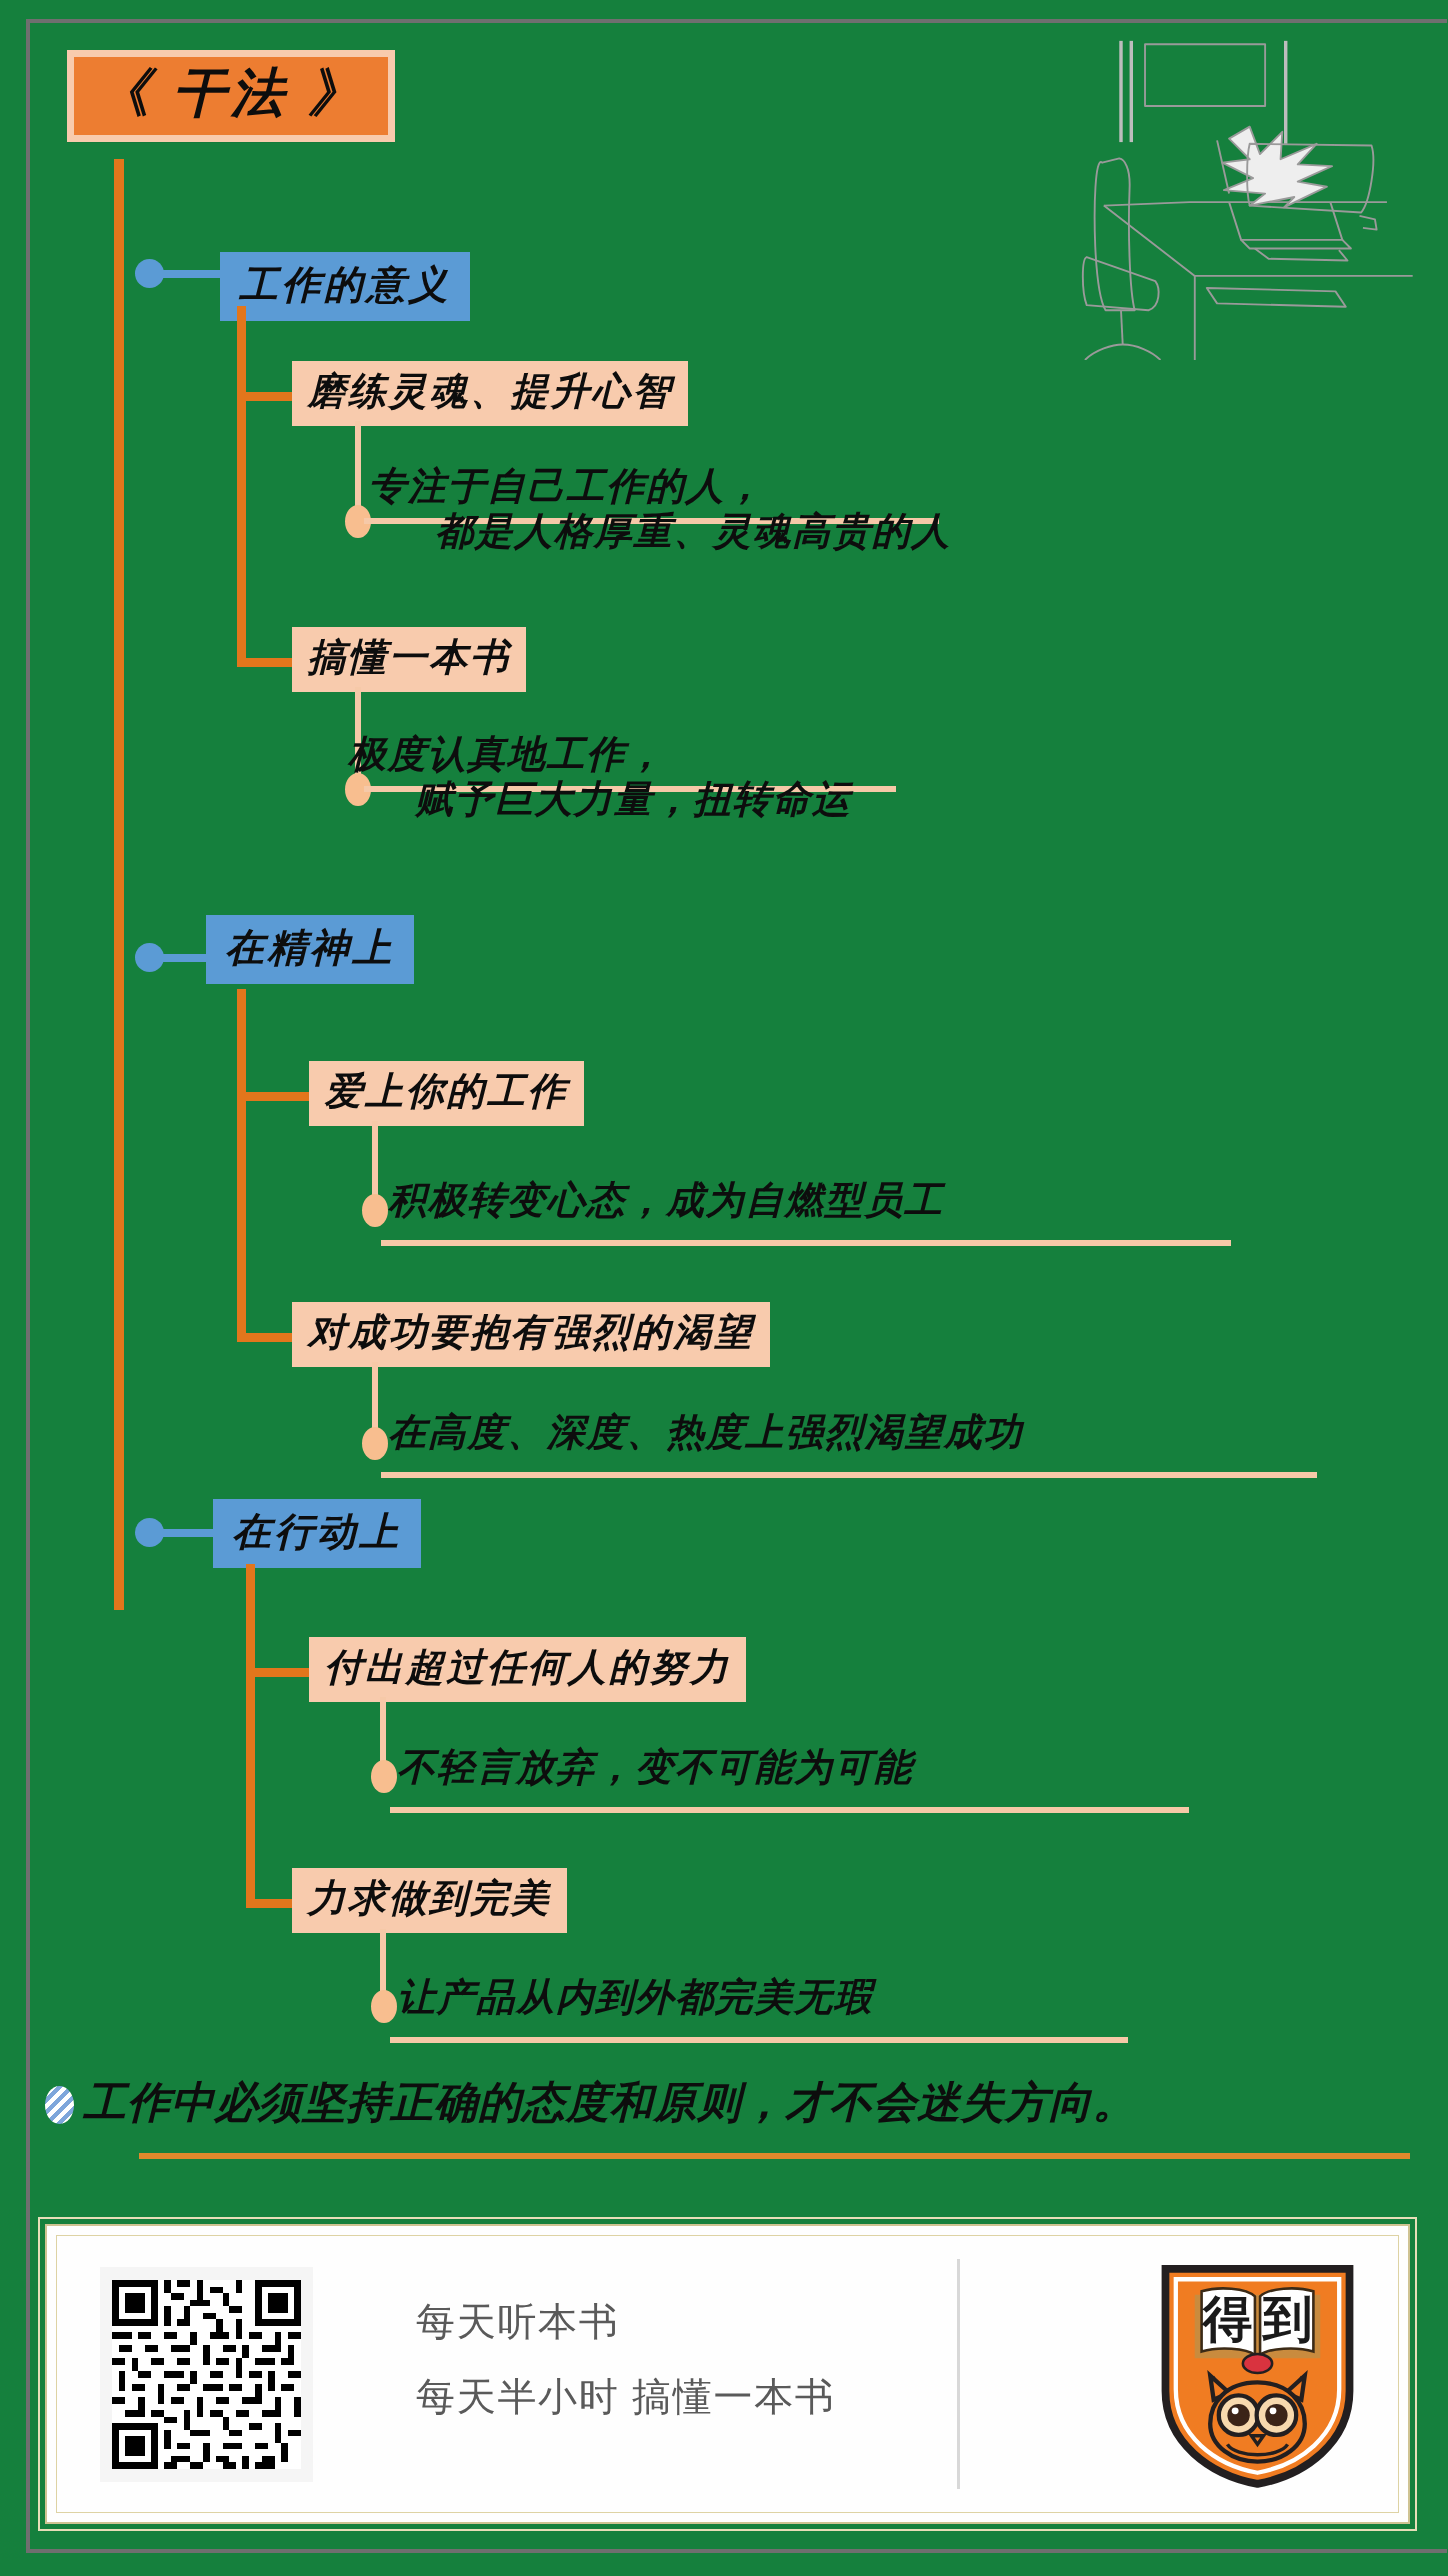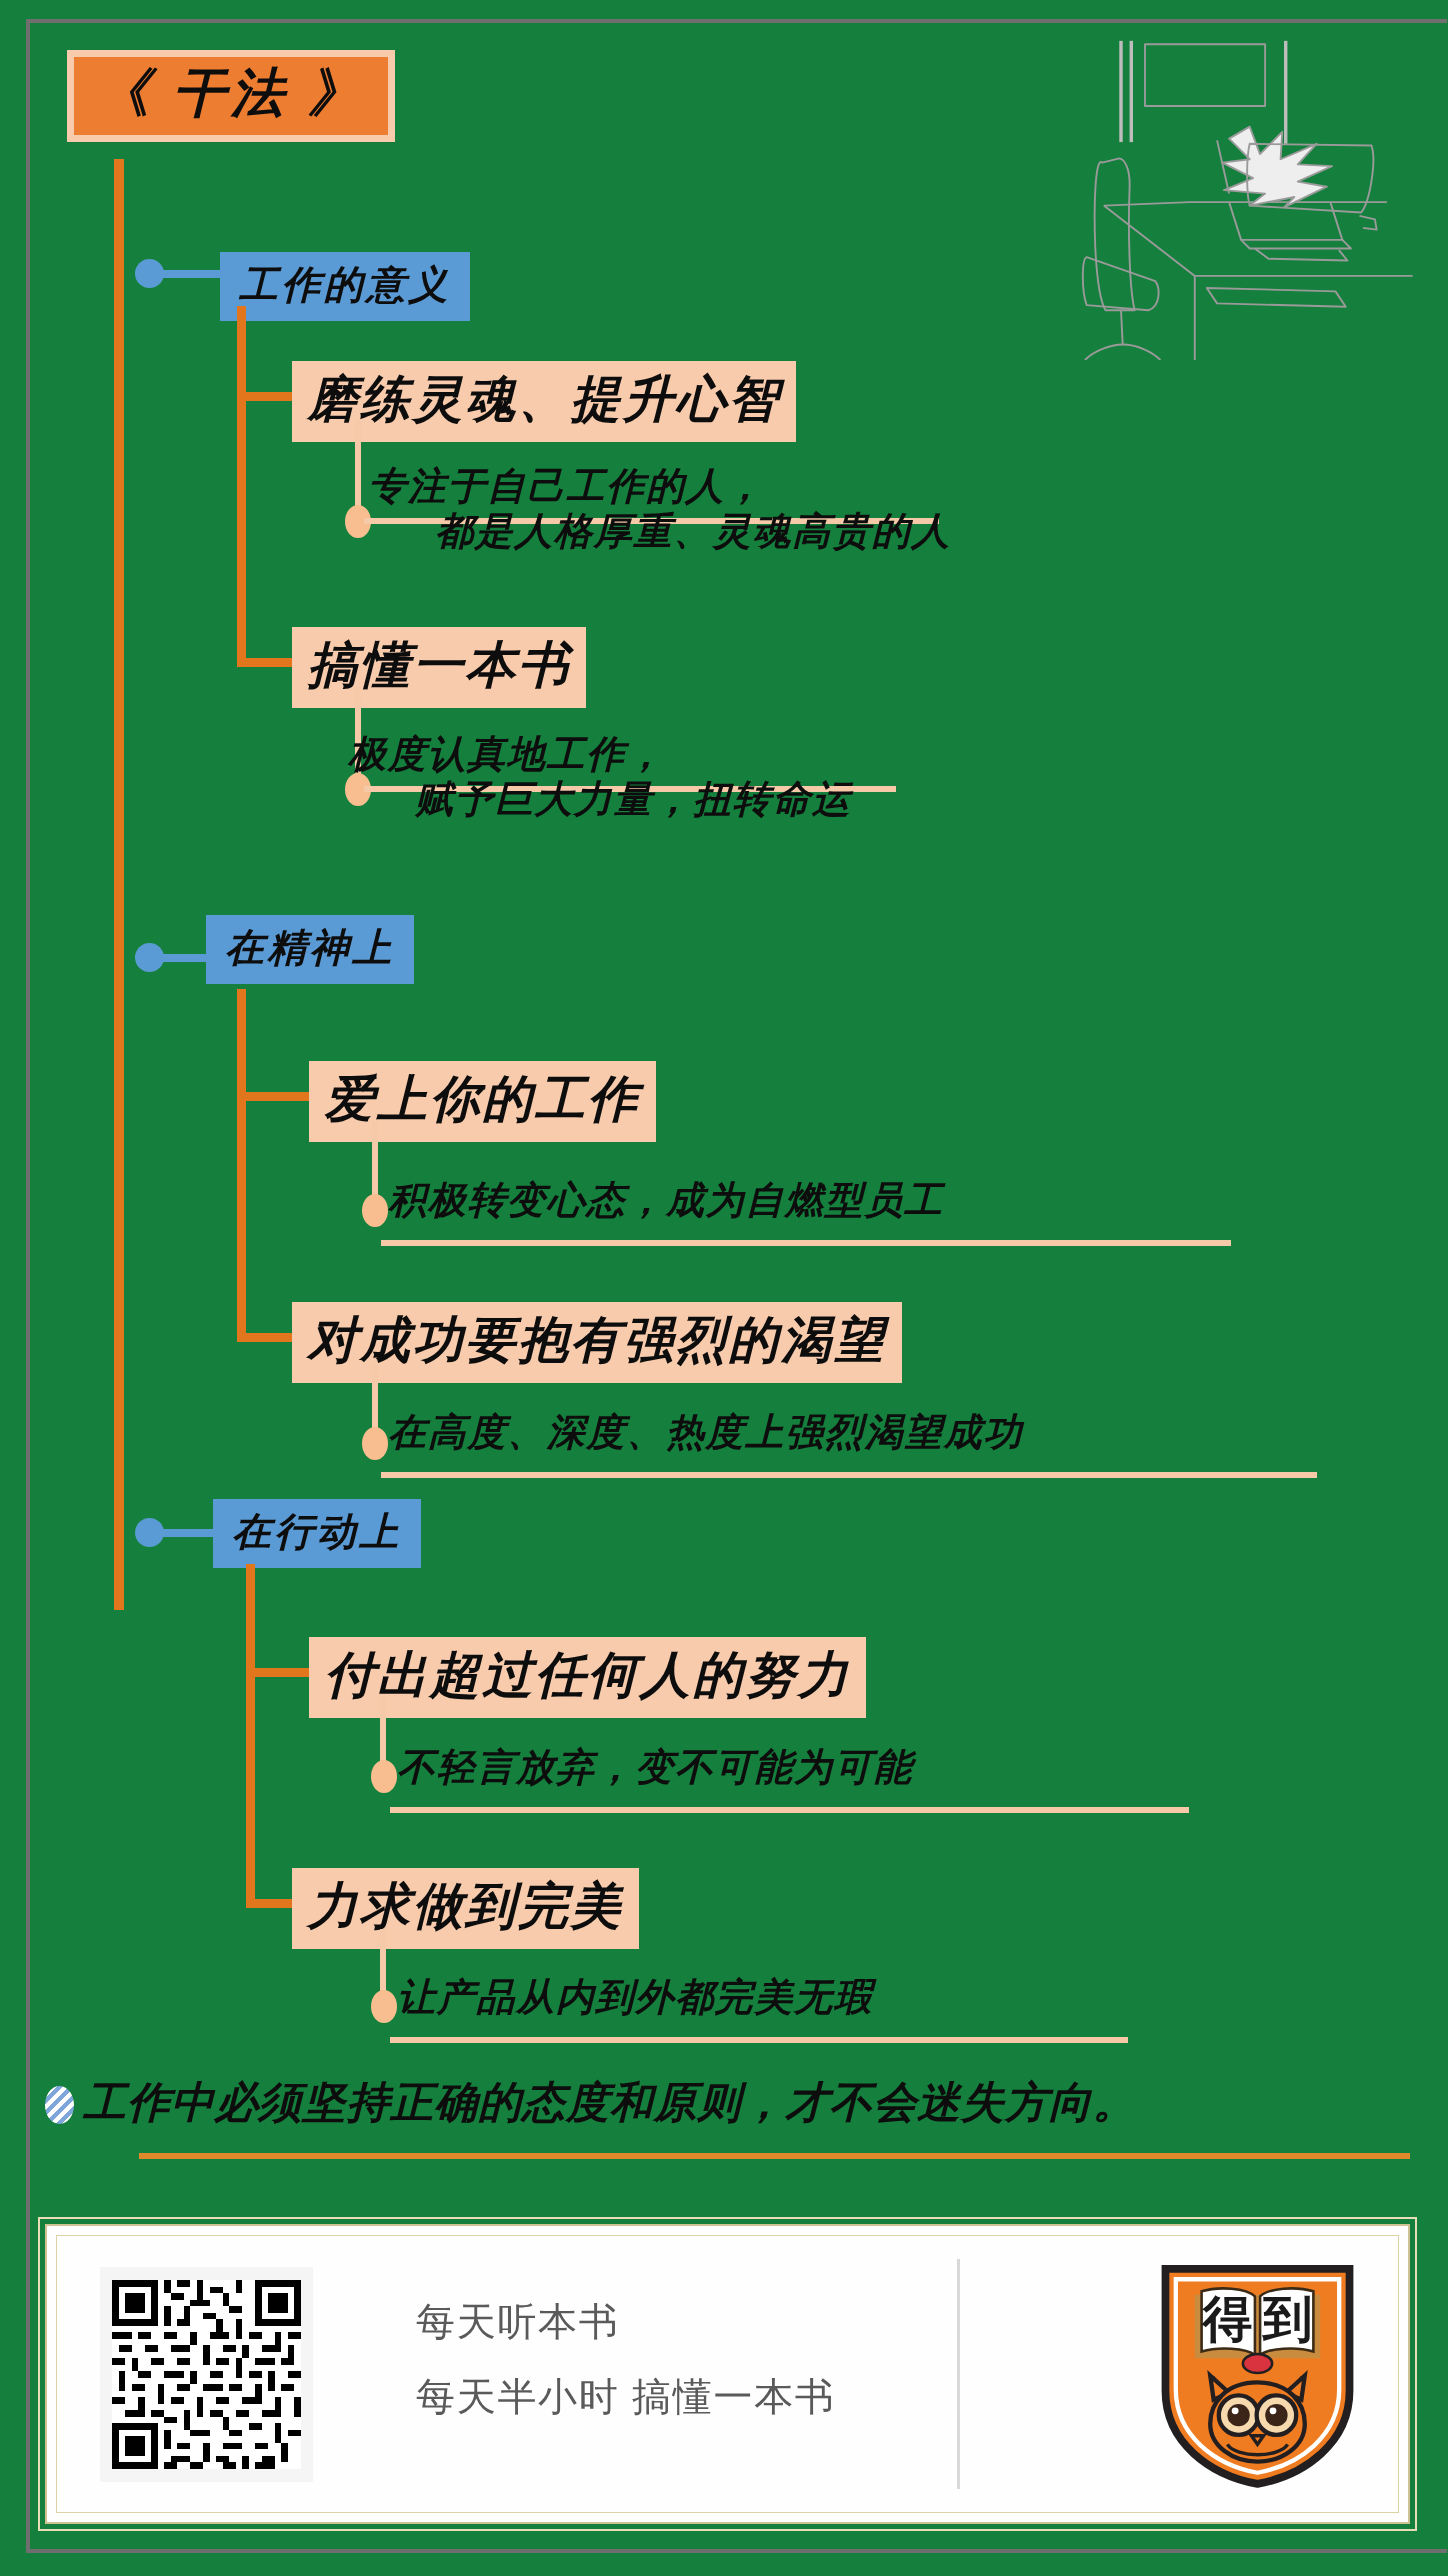--- a/index.html
+++ b/index.html
@@ -50,21 +50,21 @@
   }
   .l1-knob{position:absolute;width:29px;height:29px;border-radius:50%;background:#5B9BD5;}
   .l1-stem{position:absolute;height:7.7px;background:#5B9BD5;}
 
   
   .l2{
     position:absolute;background:#F8CBAD;
     padding:5.2px 15.5px 8.6px 15.5px;white-space:nowrap;
   }
   .l2 span{
-    font-size:50px;font-weight:bold;color:#0d0d0d;
+    font-size:38px;font-weight:bold;color:#0d0d0d;
     letter-spacing:2.6px;font-style:italic;
     font-family:"Liberation Serif","DejaVu Serif",serif;
     margin-top:32px;
   }
 
   
   .el-v{position:absolute;width:8.6px;background:#E2761C;}
   .el-h{position:absolute;height:8.6px;background:#E2761C;}
 
   

